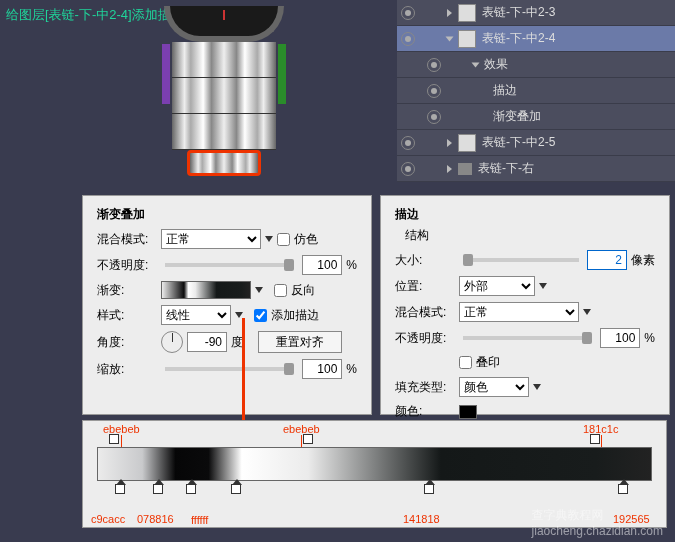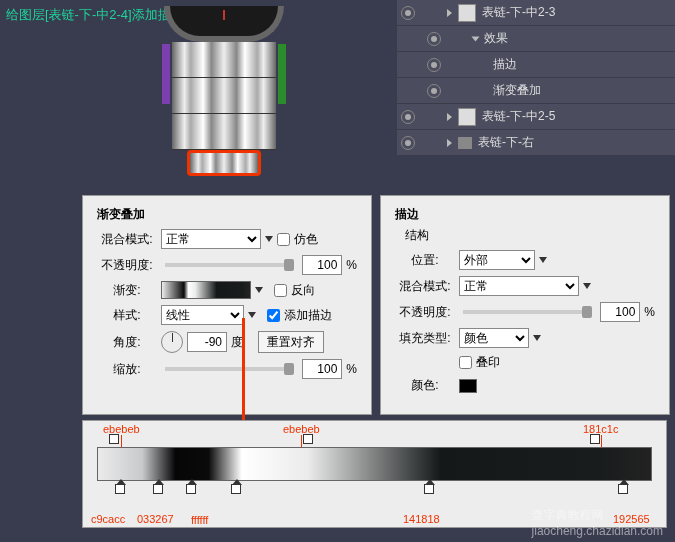--- a/index.html
+++ b/index.html
@@ -24,33 +24,33 @@
 .tw.open{transform:rotate(90deg)}
 .lname{color:#ddd}
 .indent1{width:20px;flex:none}
 .indent2{width:40px;flex:none}
 .dlg{position:absolute;background:#ededed;border:1px solid #999;padding:10px 14px}
 .dlg1{top:195px;left:82px;width:290px;height:220px}
 .dlg2{top:195px;left:380px;width:290px;height:220px}
 .gtitle{font-weight:bold;margin-bottom:4px}
 .sub{margin-left:10px;margin-bottom:6px}
 .row{display:flex;align-items:center;margin:6px 0;gap:4px}
-.lbl{width:60px;text-align:center}
+.lbl{width:60px;text-align:left}
 select{height:20px;font-size:12px;background:#fff;border:1px solid #888}
 input[type=text]{height:20px;border:1px solid #888;text-align:right;padding:0 4px;font-size:12px}
 .slider{flex:1;height:4px;background:#ccc;position:relative;margin:0 4px}
 .slider::after{content:"";position:absolute;width:10px;height:12px;background:#999;top:-4px;border-radius:2px}
 .slider.s100::after{right:0}
 .slider.s1::after{left:0}
 .grad{width:90px;height:18px;background:linear-gradient(90deg,#ebebeb 0%,#0a0a0b 25%,#fff 30%,#ebebeb 38%,#141818 62%,#181c1c 90%,#222 100%);border:1px solid #666}
 .tw2{width:0;height:0;border-left:4px solid transparent;border-right:4px solid transparent;border-top:6px solid #333;display:inline-block}
 .cb{width:13px;height:13px}
 .angdial{width:22px;height:22px;border:1px solid #888;border-radius:50%;position:relative}
 .angdial::after{content:"";position:absolute;left:50%;bottom:50%;width:1px;height:9px;background:#333;transform-origin:bottom}
-.btn{border:1px solid #888;background:#f5f5f5;padding:2px 8px;height:22px}
+.btn{border:1px solid #888;background:#f5f5f5;padding:2px 17px;height:22px}
 .redarrow{position:absolute;left:242px;top:318px;width:3px;height:120px;background:#e30}
 .redarrow::after{content:"";position:absolute;bottom:-8px;left:-5px;border-left:6px solid transparent;border-right:6px solid transparent;border-top:10px solid #e30}
 .gedit{position:absolute;top:420px;left:82px;right:8px;height:108px;background:#ededed;border:1px solid #999;padding:6px 10px}
 .bigrad{height:34px;margin:20px 4px 0;background:linear-gradient(90deg,#ebebeb 0%,#c9cacc 8%,#060607 14%,#0a0a0b 20%,#ffffff 26%,#ebebeb 38%,#141818 62%,#181c1c 90%,#222 100%);border:1px solid #666;position:relative}
 .tstop{position:absolute;top:-14px;width:10px;height:10px;background:#fff;border:1px solid #333}
 .bstop{position:absolute;bottom:-14px;width:10px;height:10px;background:#fff;border:1px solid #333}
 .bstop::before{content:"";position:absolute;top:-6px;left:0;border-left:5px solid transparent;border-right:5px solid transparent;border-bottom:6px solid #333}
 .glabel{position:absolute;color:#e30;font-size:11px}
 .redline{position:absolute;width:1px;background:#e30}
 .swatch{width:18px;height:14px;background:#000;border:1px solid #666}
@@ -74,20 +74,27 @@
 </div>
 
 <div class="layers">
   <div class="lrow">
       <span class="eye"></span>
       <span class="indent1"></span>
       <span class="tw"></span>
       <span class="thumb"></span>
       <span class="lname">表链-下-中2-3</span>
     </div>
+  <div class="lrow sel">
+      <span class="eye"></span>
+      <span class="indent1"></span>
+      <span class="tw open"></span>
+      <span class="thumb"></span>
+      <span class="lname">表链-下-中2-4</span>
+    </div>
   <div class="lrow">
       <span class="indent1"></span>
       <span class="eye"></span>
       <span class="indent1"></span>
       <span class="tw open"></span>
       <span class="lname">效果</span>
     </div>
   <div class="lrow">
       <span class="indent1"></span>
       <span class="eye"></span>
@@ -125,60 +132,66 @@
       <input type="checkbox" class="cb" style="">
       <span>仿色</span>
     </div>
   <div class="row">
       <span class="lbl">不透明度:</span>
       <div class="slider s100"></div>
       <input type="text" style="width: 40px;" value="100">
       <span>%</span>
     </div>
   <div class="row"><span class="lbl">渐变:</span><div class="grad"></div><span class="tw2"></span>&nbsp;<input type="checkbox" class="cb" style=""><span>反向</span></div>
-  <div class="row"><span class="lbl">样式:</span><select style="width:83px"><option>线性</option></select><span class="tw2"></span>&nbsp;<input type="checkbox" class="cb" checked="" style=""><span>添加描边</span></div>
+  <div class="row"><span class="lbl">样式:</span><select style="width:70px"><option>线性</option></select><span class="tw2"></span>&nbsp;<input type="checkbox" class="cb" checked="" style=""><span>添加描边</span></div>
   <div class="row"><span class="lbl">角度:</span><div class="angdial"></div><input type="text" style="width: 40px;" value="-90"><span>度</span>&nbsp;&nbsp;<button class="btn">重置对齐</button></div>
   <div class="row">
       <span class="lbl">缩放:</span>
       <div class="slider s100"></div>
       <input type="text" style="width: 40px;" value="100">
       <span>%</span>
     </div>
 </div>
 
 <div class="redarrow"></div>
 
 <div class="dlg dlg2">
   <div class="gtitle">描边</div>
   <div class="sub">结构</div>
   <div class="row">
+      <span class="lbl">大小:</span>
+      <div class="slider s1"></div>
+      <input type="text" style="width: 40px; color: rgb(0, 102, 204); border-color: rgb(0, 102, 204);" value="2">
+      <span>像素</span>
+    </div>
+  <div class="row">
       <span class="lbl">位置:</span>
       <select style="width:76px"><option>外部</option></select>
       <span class="tw2"></span>
     </div>
   <div class="row">
       <span class="lbl">混合模式:</span>
       <select style="width:120px"><option>正常</option></select>
       <span class="tw2"></span>
     </div>
   <div class="row">
       <span class="lbl">不透明度:</span>
       <div class="slider s100"></div>
       <input type="text" style="width: 40px;" value="100">
       <span>%</span>
     </div>
   <div class="row">
-      <span class="lbl">填充类型:</span>
-      <select style="width:70px"><option>颜色</option></select>
-      <span class="tw2"></span>
-    </div>
-  <div class="row">
       <span class="lbl"></span>
       <input type="checkbox" class="cb" style="">
       <span>叠印</span>
+    </div>
+  <div class="row">
+      <span class="lbl">填充类型:</span>
+      <select style="width:70px"><option>颜色</option></select>
+      <span class="tw2"></span>
     </div>
   <div class="row">
       <span class="lbl">颜色:</span>
       <div class="swatch"></div>
     </div>
 </div>
 
 <div class="gedit">
   <div class="glabel" style="top:2px;left:20px">ebebeb</div>
   <div class="redline" style="top:14px;left:38px;height:12px"></div>
@@ -193,21 +206,21 @@
     <div class="tstop" style="left:37%"></div>
     <div class="tstop" style="left:89%"></div>
     <div class="bstop" style="left:3%"></div>
     <div class="bstop" style="left:10%"></div>
     <div class="bstop" style="left:16%"></div>
     <div class="bstop" style="left:24%"></div>
     <div class="bstop" style="left:59%"></div>
     <div class="bstop" style="left:94%"></div>
   </div>
   <div class="glabel" style="bottom:2px;left:8px">c9cacc</div>
-  <div class="glabel" style="bottom:2px;left:54px">033267</div>
+  <div class="glabel" style="bottom:2px;left:54px">078816</div>
   <div class="glabel" style="bottom:1px;left:108px">ffffff</div>
   <div class="glabel" style="bottom:2px;left:320px">141818</div>
   <div class="glabel" style="bottom:2px;left:530px">192565</div>
 </div>
 
 <div class="watermark">
   <div>查字典教程网</div>
     <div>jiaocheng.chazidian.com</div>
 </div>
 

